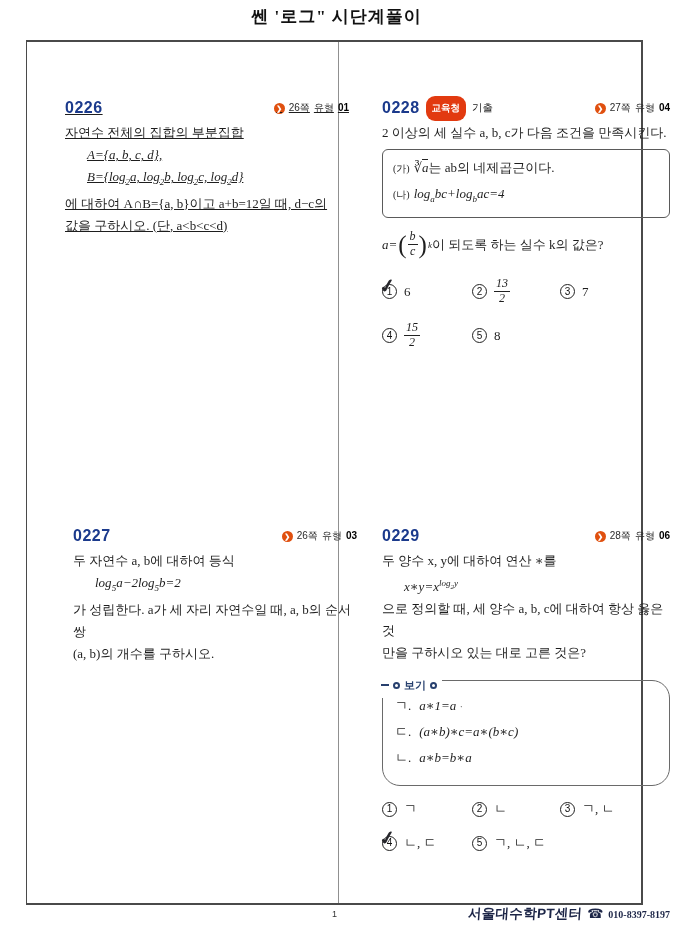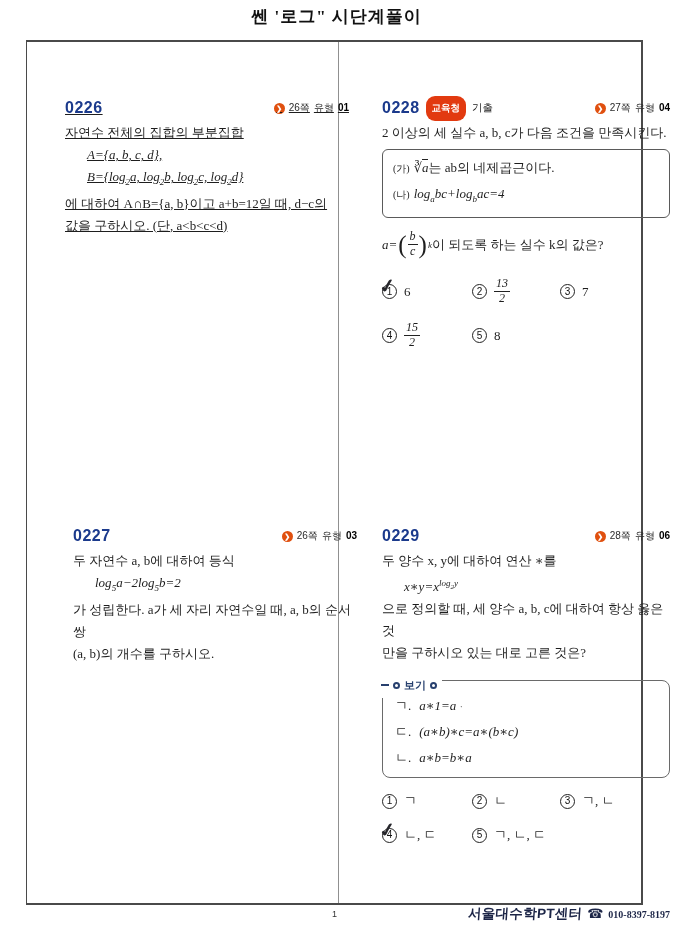--- a/index.html
+++ b/index.html
@@ -77,22 +77,22 @@
     display:inline-flex; align-items:center; justify-content:center; flex:none;
     font-family:"Liberation Sans",sans-serif; font-size:10px; color:#111;
   }
   .check {
     position:absolute; left:-3px; top:-10px; font-size:18px; color:#26262b;
     transform:rotate(-12deg) scaleX(1.15); font-weight:bold; pointer-events:none;
   }
   .c-label { font-size:13px; }
 
   .bogi-box {
-    position:relative; border:1px solid #6a6a6a; border-radius:8px;
-    margin-top:16px; padding:12px 12px 6px; line-height:26px;
+    position:relative; border:1px solid #6a6a6a; border-radius:18px;
+    margin-top:16px; padding:12px 12px 14px; line-height:26px;
   }
   .bogi-label {
     position:absolute; top:-9px; left:-2px; display:flex; align-items:center; gap:4px;
     background:#fff; padding-right:5px;
   }
   .bogi-dash { width:8px; height:2px; background:#27406e; }
   .bogi-dot { width:7px; height:7px; border:2px solid #27406e; border-radius:50%; background:#fff; }
   .bogi-text { font-family:"Liberation Sans",sans-serif; font-weight:bold; font-size:11px; color:#27406e; }
   .bogi-item .marker2 { font-style:normal; margin-right:8px; }
   .stray-dot { color:#777; font-size:11px; }

